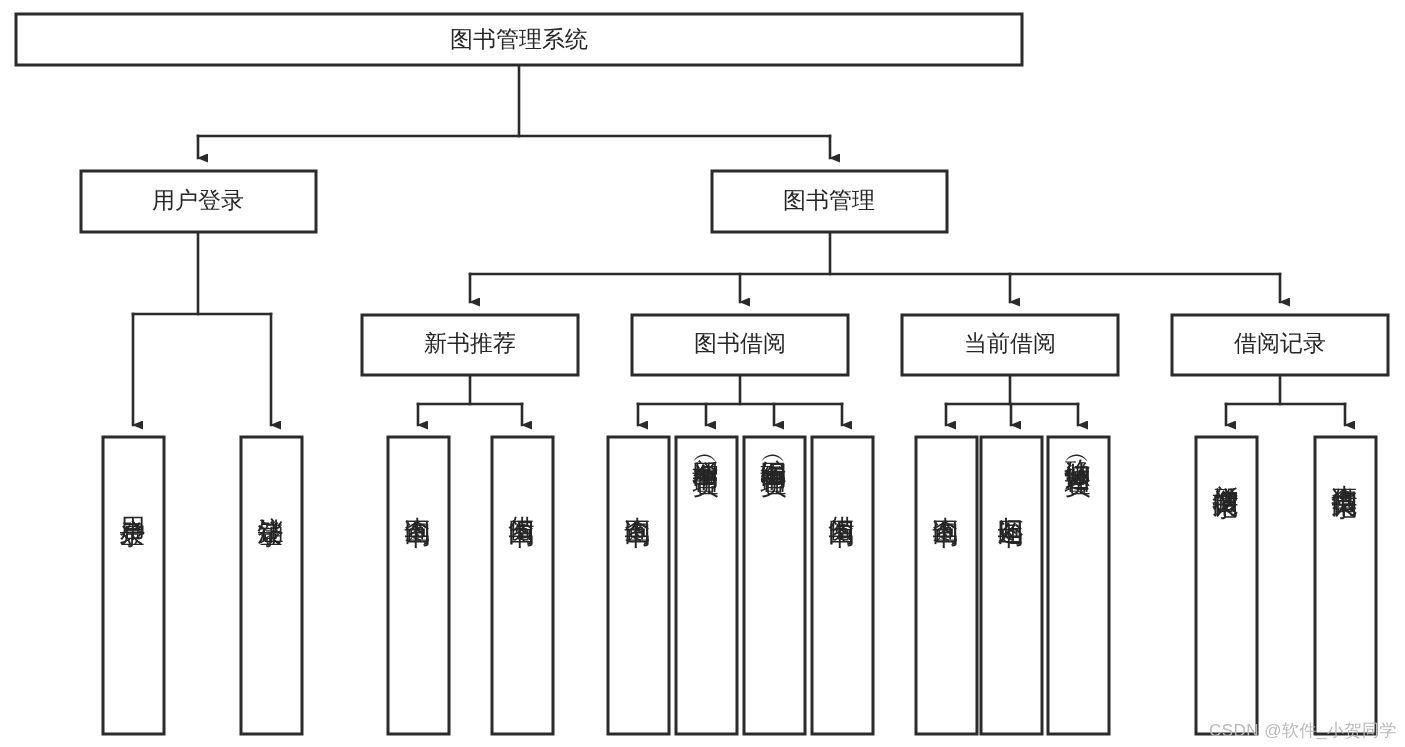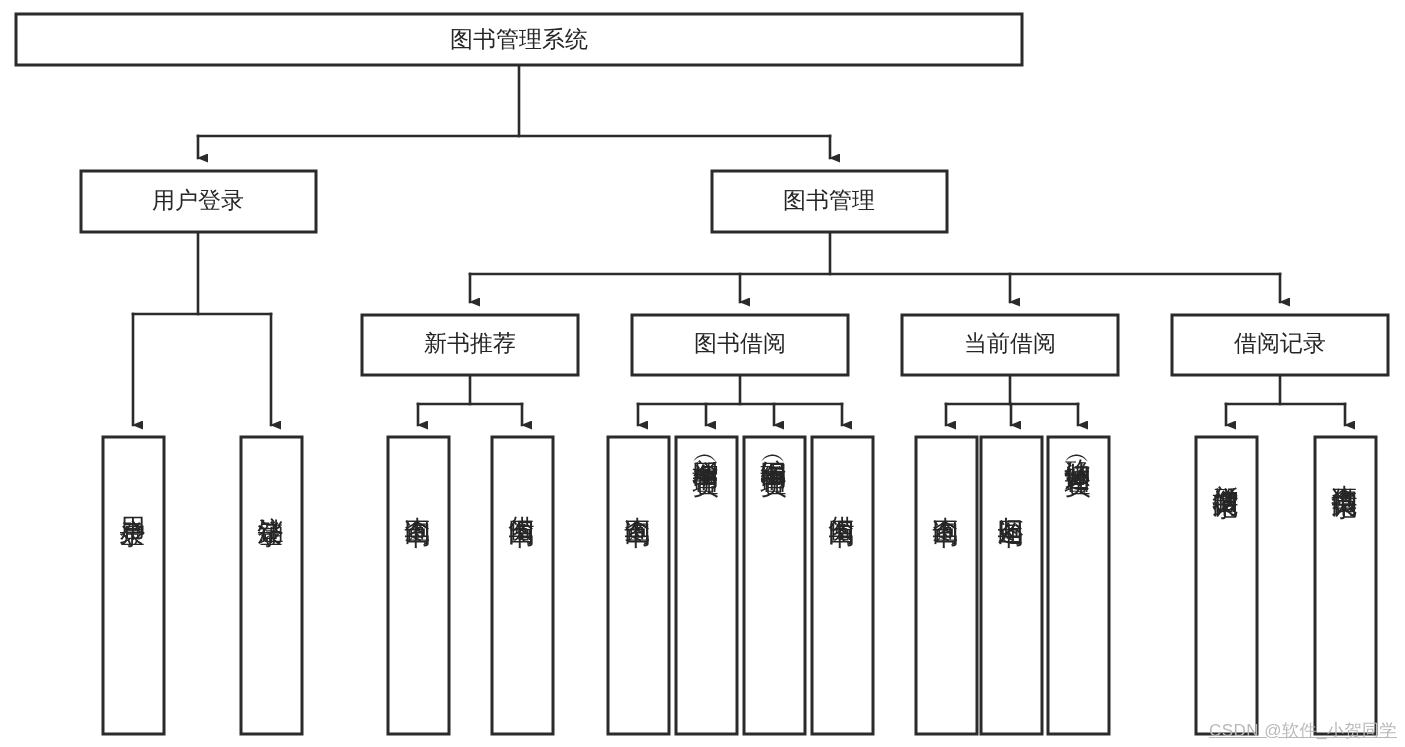--- a/index.html
+++ b/index.html
@@ -55,21 +55,20 @@
   .watermark-text {
     position: absolute;
     right: 8px;
     bottom: 5px;
     font-family: "Liberation Sans", sans-serif;
     font-size: 17px;
     color: #b9b9b9;
     letter-spacing: 0.5px;
     white-space: nowrap;
     pointer-events: none;
-    text-decoration: underline;
   }
 </style>
 </head>
 <body>
 
 <div id="diagram-root">
 
   <svg class="flow" viewBox="0 0 1405 747" xmlns="http://www.w3.org/2000/svg">
 
     <defs>

